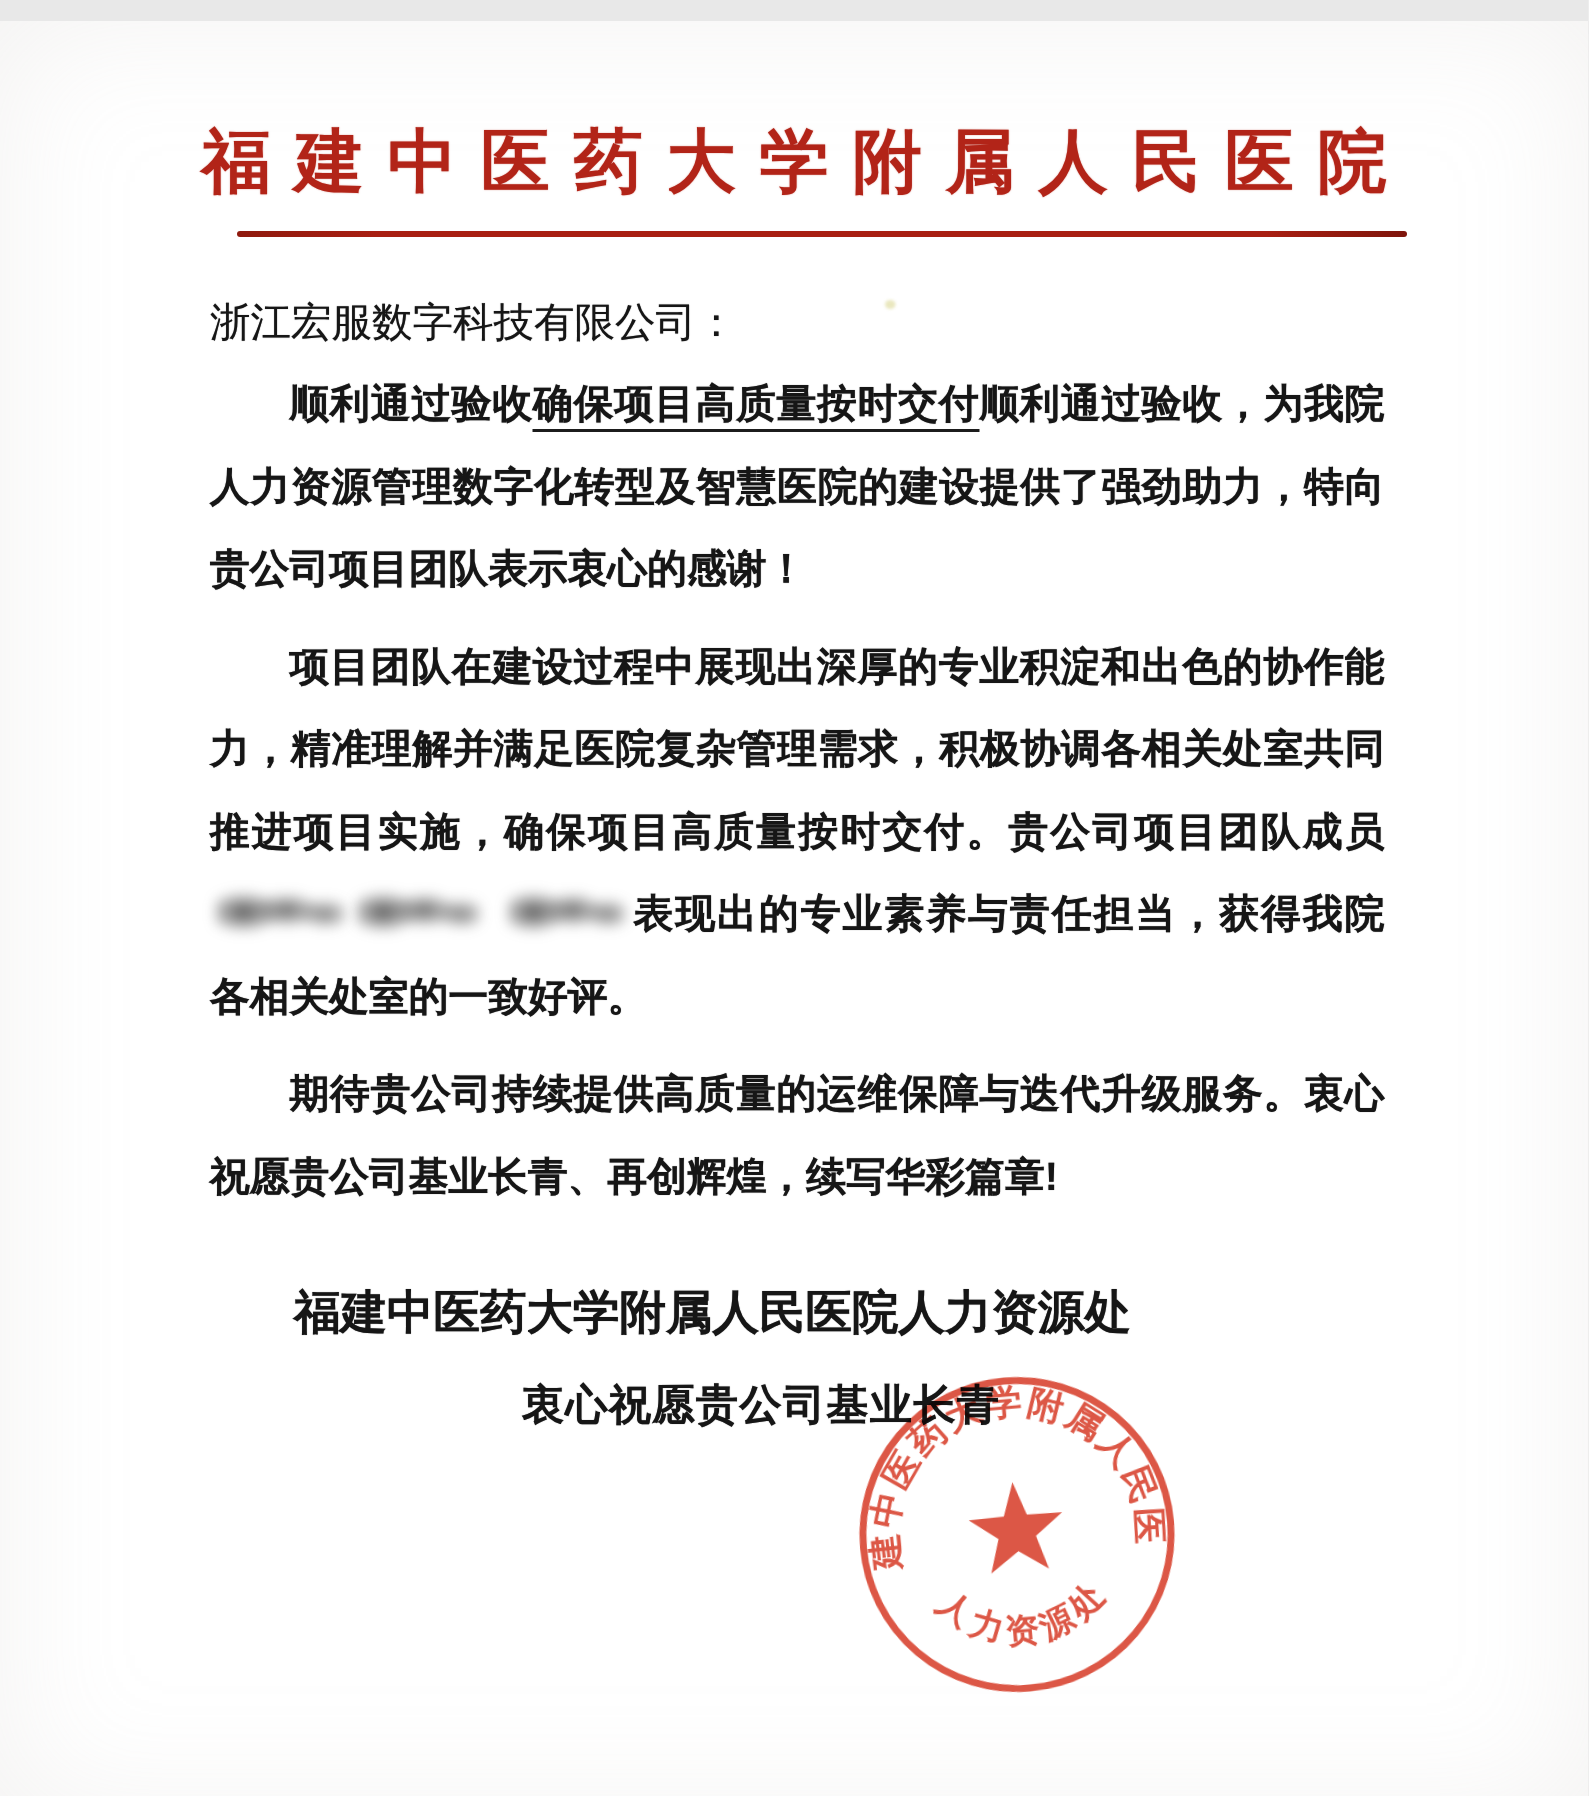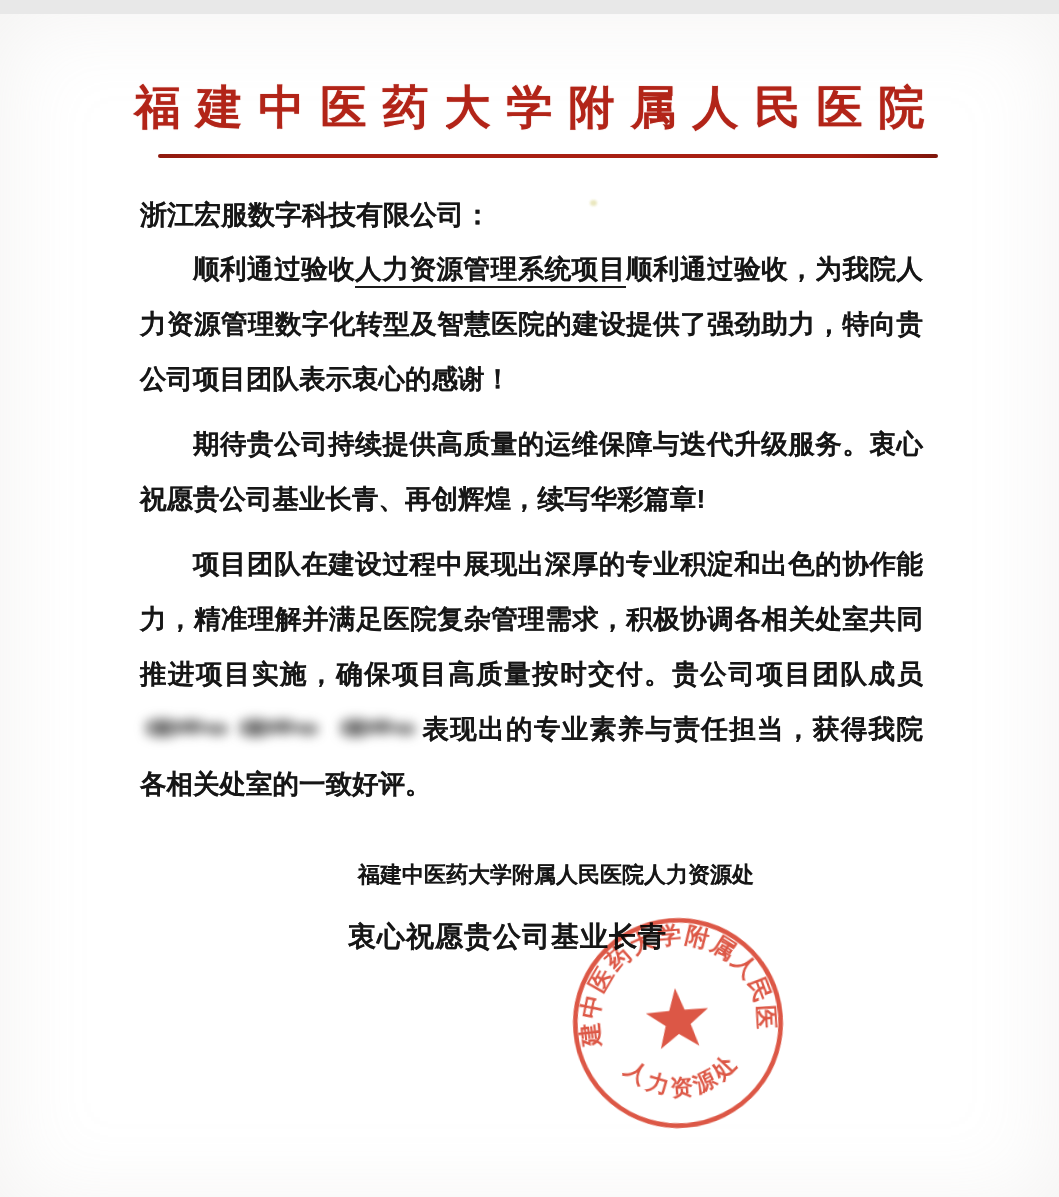--- a/index.html
+++ b/index.html
@@ -56,21 +56,21 @@
     text-indent: 12px;
     line-height: 36px;
     white-space: pre;
     text-shadow: 0 0 0.7px rgba(0,0,0,0.65);
   }
   .body-block {
     margin: 40px 136px 0 140px;
   }
   .salutation {
     font-size: 27px;
-    font-weight: 700;
+    font-weight: 400;
     line-height: 34px;
     text-shadow: 0 0 0.6px rgba(0,0,0,0.6);
   }
   .para {
     margin: 10px 0 0 0;
     font-size: 26.5px;
     font-weight: 600;
     line-height: 55px;
     text-align: justify;
     text-shadow: 0 0 0.6px rgba(0,0,0,0.6);
@@ -96,21 +96,21 @@
   .blur-name.b2 { width: 84px; margin-right: 14px; }
   .blur-name.b3 { width: 80px; }
   
   .signature {
     margin: 46px 0 0 0;
     position: relative;
   }
   .sig-dept {
     text-align: right;
     padding-right: 169px;
-    font-size: 22px;
+    font-size: 31px;
     font-weight: 600;
     line-height: 34px;
     text-shadow: 0 0 0.6px rgba(0,0,0,0.6);
   }
   .sig-date {
     margin-top: 28px;
     text-align: right;
     padding-right: 256px;
     font-size: 28px;
     font-weight: 600;
@@ -144,25 +144,25 @@
     <div class="org-name">福建中医药大学附属人民医院</div>
     <div class="red-rule"></div>
   </div>
 
   <div class="artifact-dot"></div>
 
 
   <div class="body-block">
     <div class="salutation">浙江宏服数字科技有限公司：</div>
 
-    <p class="para"><span>顺利通过验收</span><span class="u">人力资源管理系统项目</span><span>顺利通过验收，为我院人力资源管理数字化转型及智慧医院的建设提供了强劲助力，特向贵公司项目团队表示衷心的感谢！</span></p>
+    <p class="para"><span>顺利通过验收</span><span class="u">确保项目高质量按时交付</span><span>顺利通过验收，为我院人力资源管理数字化转型及智慧医院的建设提供了强劲助力，特向贵公司项目团队表示衷心的感谢！</span></p>
+
+    <p class="para"><span>项目团队在建设过程中展现出深厚的专业积淀和出色的协作能力，精准理解并满足医院复杂管理需求，积极协调各相关处室共同推进项目实施，确保项目高质量按时交付。贵公司项目团队成员</span><span class="blur-name b1"></span><span class="blur-name b2"></span><span class="blur-name b3"></span><span>表现出的专业素养与责任担当，获得我院各相关处室的一致好评。</span></p>
 
     <p class="para"><span>期待贵公司持续提供高质量的运维保障与迭代升级服务。衷心祝愿贵公司基业长青、再创辉煌，续写华彩篇章!</span></p>
-
-    <p class="para"><span>项目团队在建设过程中展现出深厚的专业积淀和出色的协作能力，精准理解并满足医院复杂管理需求，积极协调各相关处室共同推进项目实施，确保项目高质量按时交付。贵公司项目团队成员</span><span class="blur-name b1"></span><span class="blur-name b2"></span><span class="blur-name b3"></span><span>表现出的专业素养与责任担当，获得我院各相关处室的一致好评。</span></p>
 
     <div class="signature">
       <div class="sig-dept">福建中医药大学附属人民医院人力资源处</div>
       <div class="sig-date">衷心祝愿贵公司基业长青</div>
     </div>
   </div>
 
   <svg class="seal" viewBox="0 0 220 220" xmlns="http://www.w3.org/2000/svg">
     <circle cx="110" cy="110" r="100" fill="none" stroke="#d8402c" stroke-width="4.5"></circle>
     <defs>

